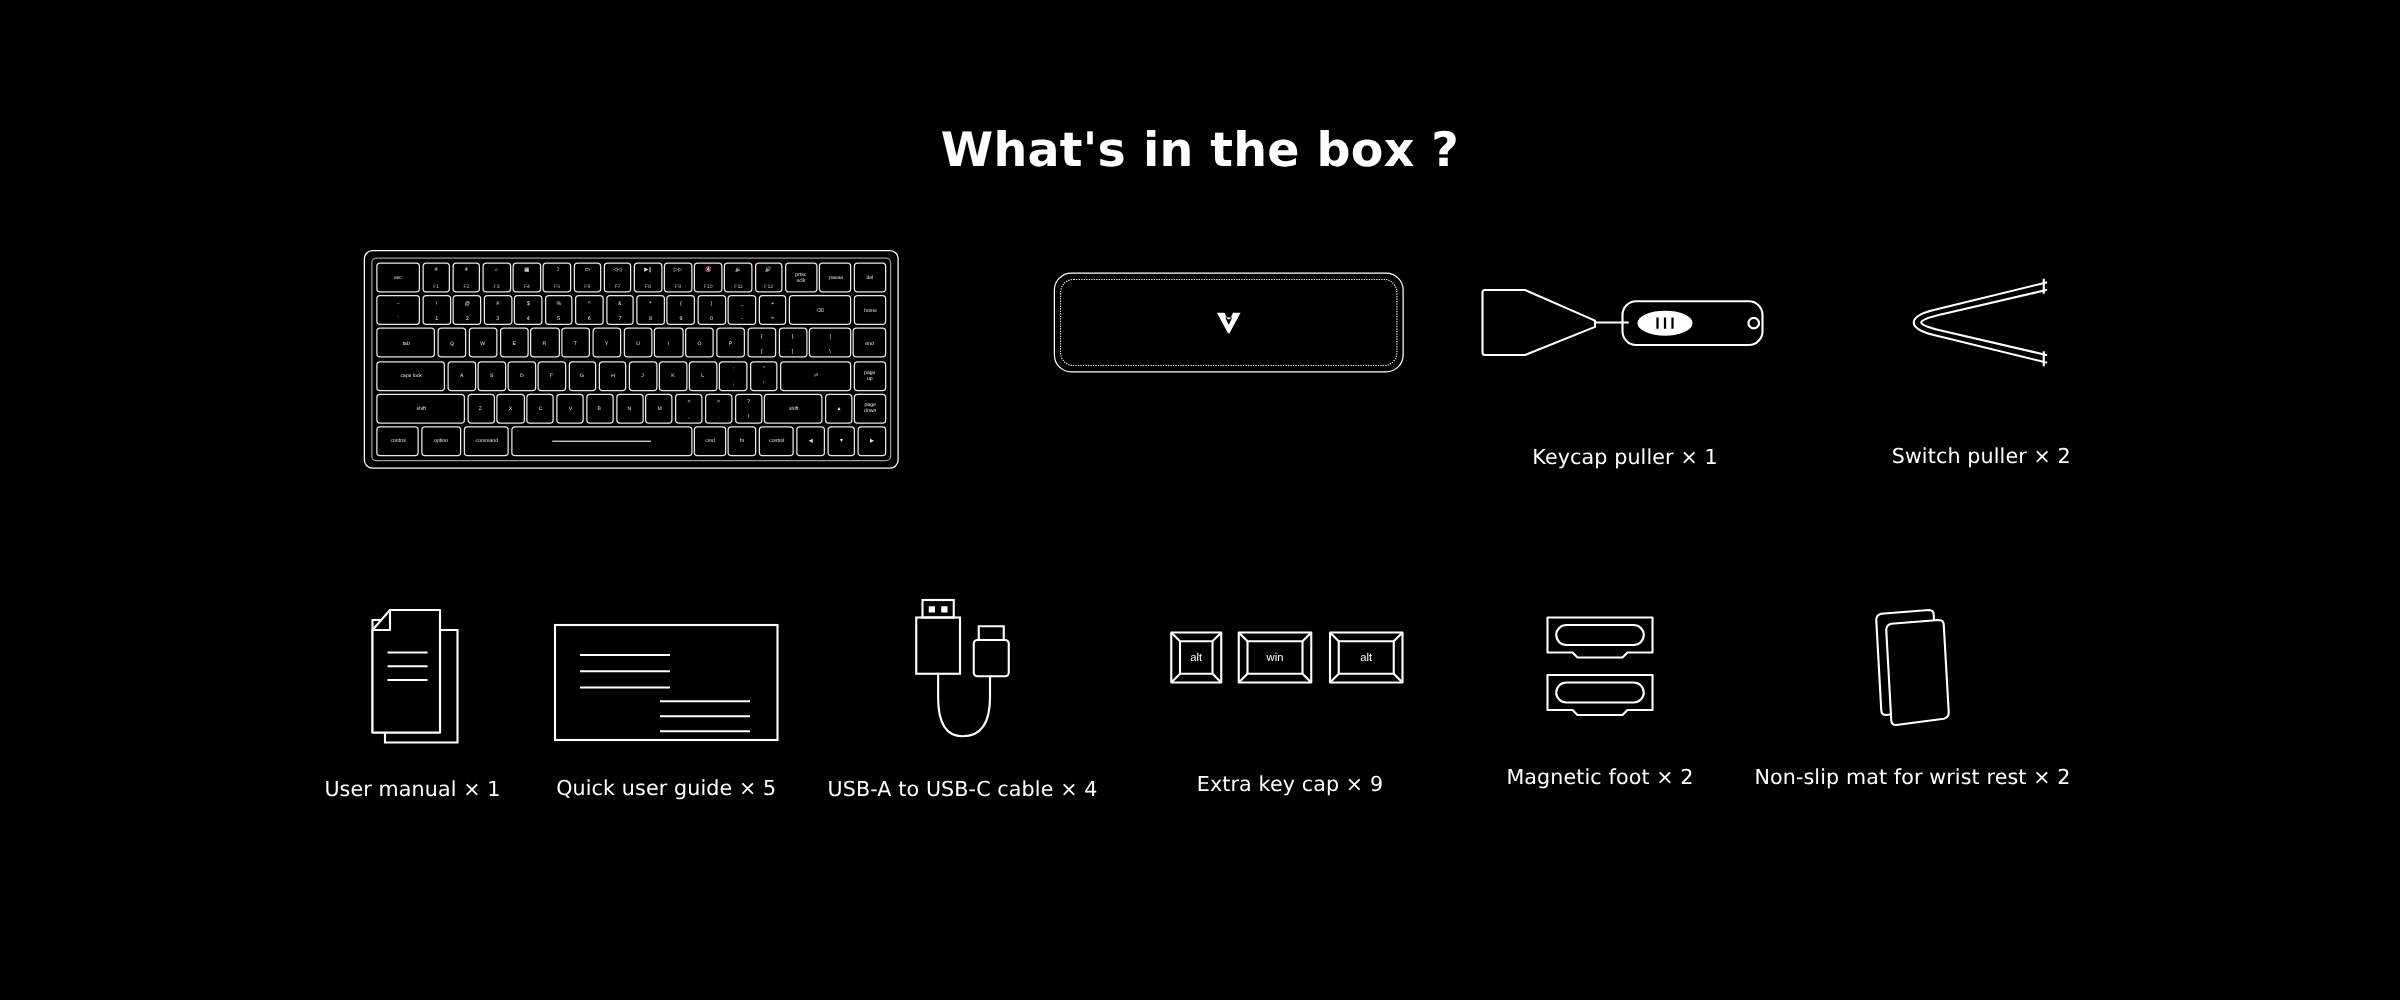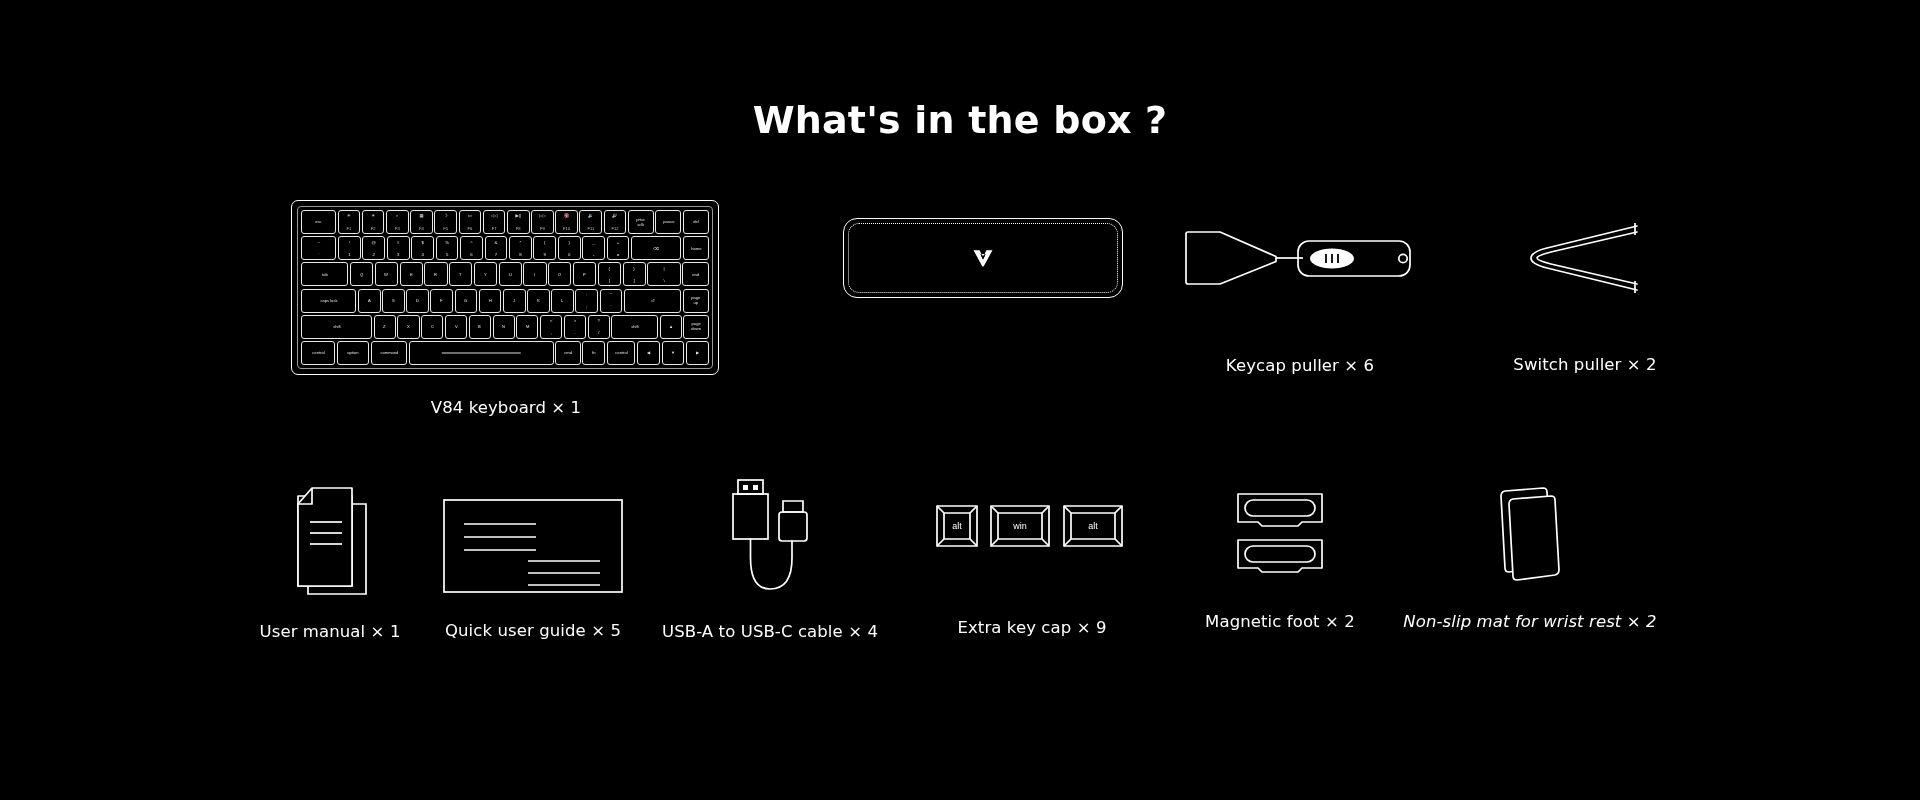--- a/index.html
+++ b/index.html
@@ -462,21 +462,20 @@
                 <div class="key" style="flex-grow: 1; flex-basis: 10px;">
                   <span class="lg">▼</span>
                 </div>
                 <div class="key" style="flex-grow: 1; flex-basis: 10px;">
                   <span class="lg">▶</span>
                 </div>
               </div>
             </div>
         </div>
       </div>
-      <div class="caption cap-1" style="margin-top:23px;">V84 keyboard × 1</div>
     </div>
 
     <div class="item" style="left:810px; top:18px; width:345px;">
       <div class="art" style="width:280px;">
         <div class="wrist-outer">
           <div class="wrist-dots"></div>
           <div class="v-logo">
             <svg width="22" height="22" viewBox="0 0 22 22">
               <path d="M1.5 3.2 L7.6 3.2 L11 10.4 L14.4 3.2 L20.5 3.2 L11.6 19.6 L10.4 19.6 Z
                        M11 12.6 L8.3 7.0 L13.7 7.0 Z" fill="#ffffff" fill-rule="evenodd"></path>
@@ -493,21 +492,21 @@
           <path d="M6 14 L6 62 Q6 64 8 64 L40 64 L96 41.5 L96 36.5 L40 12 L8 12 Q6 12 6 14 Z" fill="none" stroke="#ffffff" stroke-width="1.7" stroke-linejoin="round"></path>
           <line x1="96" y1="38" x2="123" y2="38" stroke="#ffffff" stroke-width="1.7"></line>
           <rect x="118" y="21" width="112" height="35" rx="11" ry="11" fill="none" stroke="#ffffff" stroke-width="1.7"></rect>
           <ellipse cx="152" cy="38.5" rx="22" ry="10" fill="#ffffff"></ellipse>
           <line x1="146" y1="34" x2="146" y2="43" stroke="#000000" stroke-width="1.8"></line>
           <line x1="152" y1="34" x2="152" y2="43" stroke="#000000" stroke-width="1.8"></line>
           <line x1="158" y1="34" x2="158" y2="43" stroke="#000000" stroke-width="1.8"></line>
           <circle cx="223" cy="38.5" r="4.2" fill="none" stroke="#ffffff" stroke-width="1.7"></circle>
         </svg>
       </div>
-      <div class="caption" style="margin-top:58px;">Keycap puller × 6</div>
+      <div class="caption" style="margin-top:58px;">Keycap puller × 1</div>
     </div>
 
     <div class="item" style="left:1440px; top:18px; width:290px;">
       <div class="art" style="width:120px;">
         <svg width="120" height="80" viewBox="0 0 120 80">
           <path d="M112 8 L22 30 Q6 34 6 40 Q6 46 22 50 L112 72" fill="none" stroke="#ffffff" stroke-width="1.7" stroke-linejoin="round" stroke-linecap="round"></path>
           <path d="M112 14 L26 34 Q12 37.5 12 40 Q12 42.5 26 46 L112 66" fill="none" stroke="#ffffff" stroke-width="1.7" stroke-linejoin="round" stroke-linecap="round"></path>
           <line x1="110" y1="5" x2="110" y2="17" stroke="#ffffff" stroke-width="1.7"></line>
           <line x1="110" y1="63" x2="110" y2="75" stroke="#ffffff" stroke-width="1.7"></line>
         </svg>
@@ -614,16 +613,16 @@
       <div class="caption" style="margin-top:32px;">Magnetic foot × 2</div>
     </div>
 
     <div class="item" style="left:1380px; top:16px; width:300px;">
       <div class="art" style="width:90px;">
         <svg width="90" height="100" viewBox="0 0 90 100">
           <path d="M16 10 Q16 6 20 5 L58 2 Q62 2 62 6 L66 76 Q66 80 62 81 L24 86 Q20 86 20 82 Z" fill="#000000" stroke="#ffffff" stroke-width="1.7" stroke-linejoin="round"></path>
           <path d="M24 18 Q24 14 28 13 L66 10 Q70 10 70 14 L74 84 Q74 88 70 89 L32 94 Q28 94 28 90 Z" fill="#000000" stroke="#ffffff" stroke-width="1.7" stroke-linejoin="round"></path>
         </svg>
       </div>
-      <div class="caption" style="margin-top:26px;font-style:italic;">Non-slip mat for wrist rest × 2</div>
+      <div class="caption" style="margin-top:26px;">Non-slip mat for wrist rest × 2</div>
     </div>
   </div>
 </div>
 
 </body></html>

